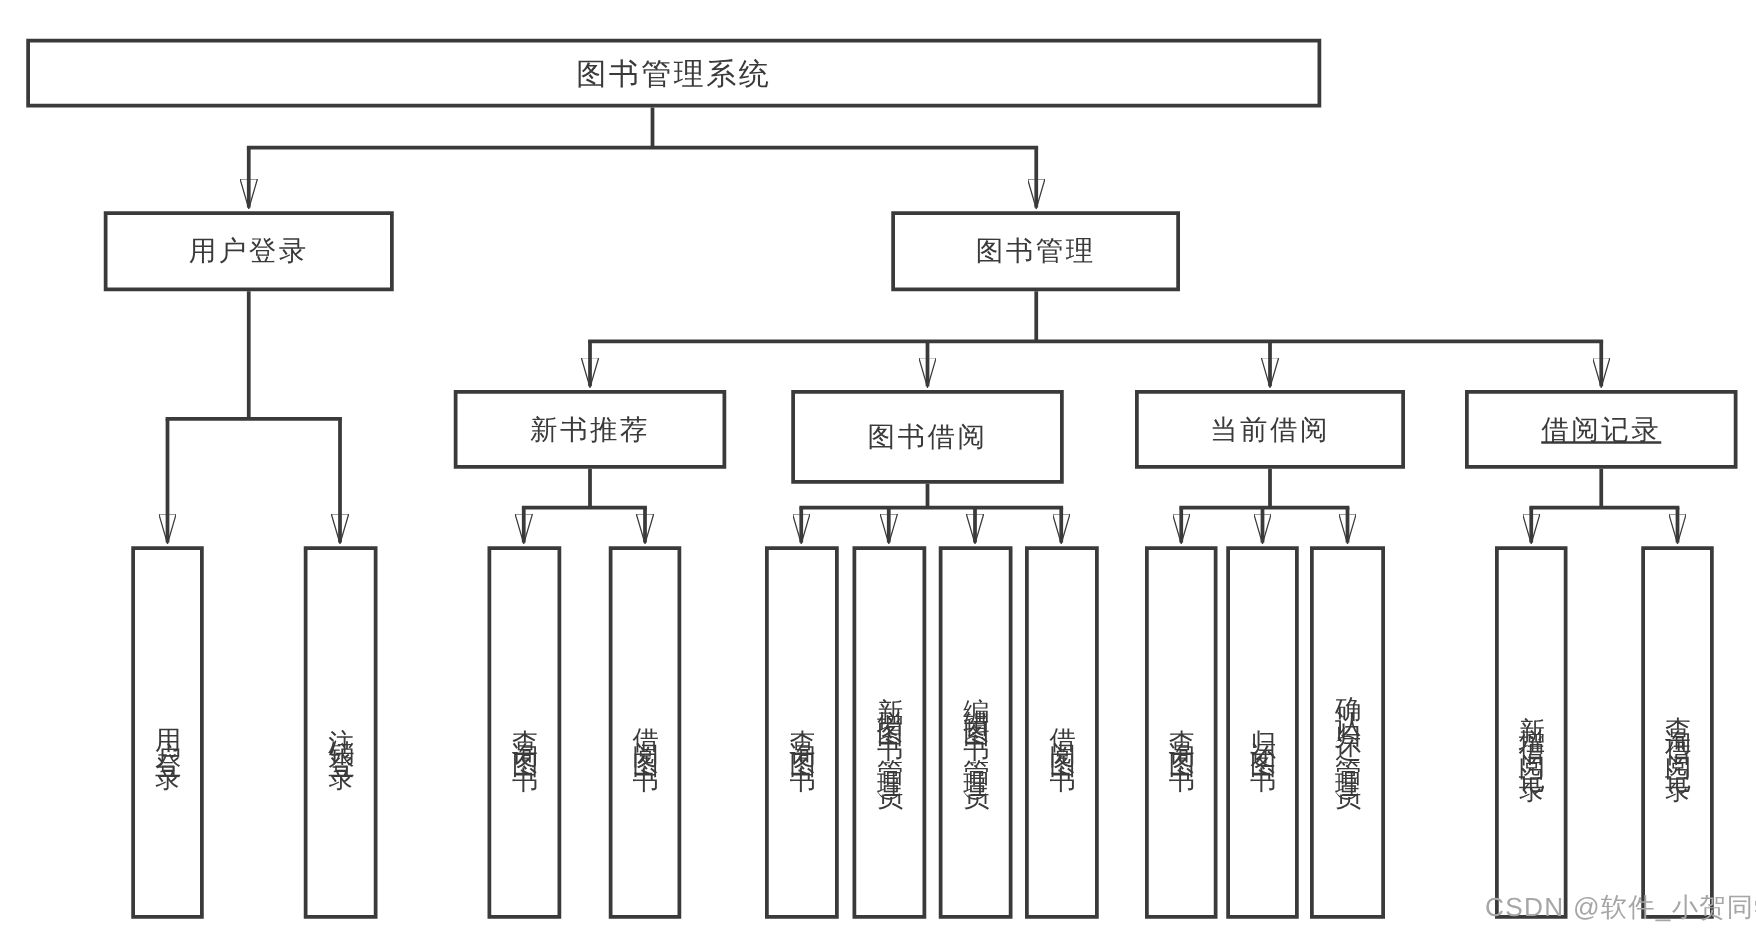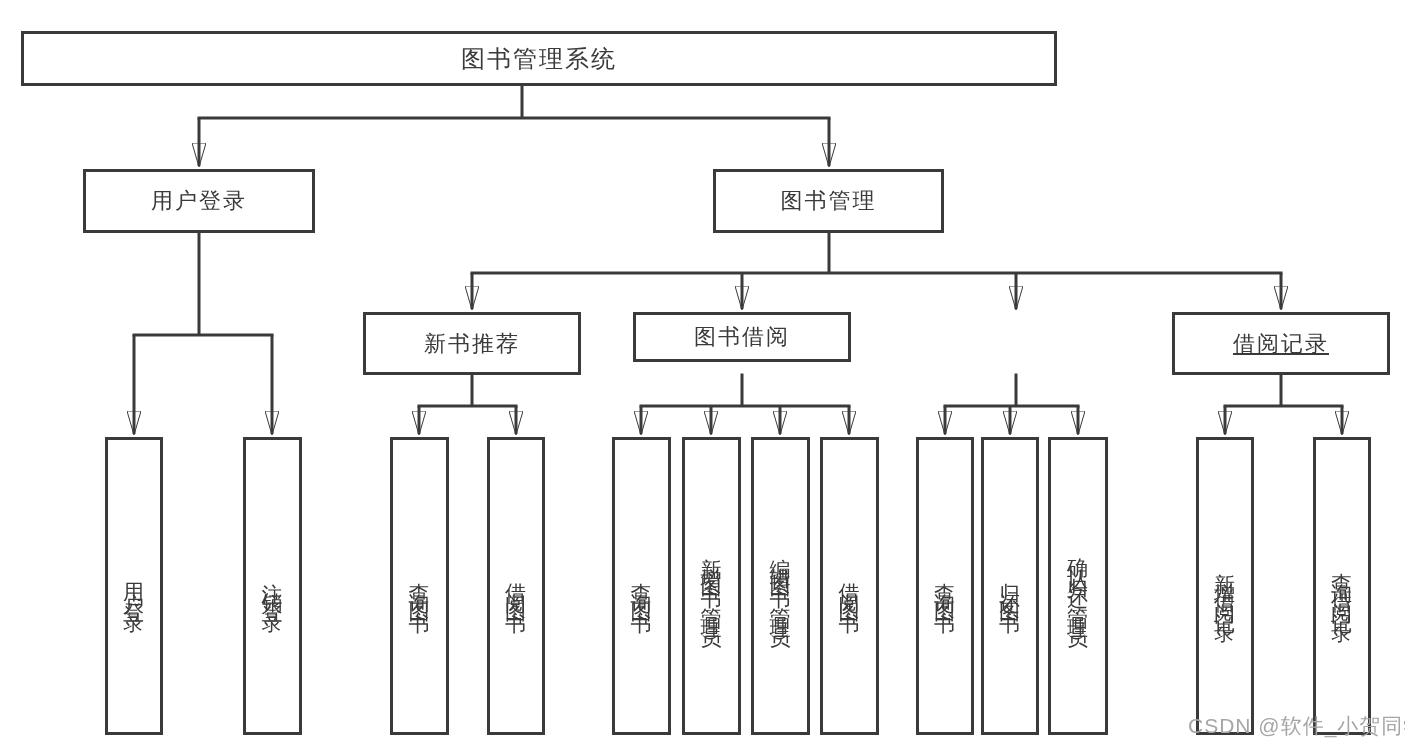--- a/index.html
+++ b/index.html
@@ -41,21 +41,21 @@
     line-height:1;
   }
 
   
   .n-root{left:21px;top:13px;width:1036px;height:55px;margin-top:18px;}
   
   .n-user{left:83px;top:169px;width:232px;height:64px;}
   .n-bm  {left:713px;top:169px;width:231px;height:64px;font-family:Liberation Mono, monospace;}
   
   .n-nb{left:363px;top:312px;width:218px;height:63px;}
-  .n-bb{left:633px;top:312px;width:218px;height:50px;}
+  .n-bb{left:633px;top:312px;width:218px;height:75px;}
   .n-cb{left:908px;top:312px;width:216px;height:63px;}
   .n-br{left:1172px;top:312px;width:218px;height:63px;text-decoration:underline;}
   
   .leaf{top:437px;height:298px;}
   .l-1 {left:105px;width:58px;}
   .l-2 {left:243px;width:59px;}
   .l-3 {left:390px;width:59px;}
   .l-4 {left:487px;width:58px;}
   .l-5 {left:612px;width:59px;}
   .l-6 {left:682px;width:59px;}
@@ -147,20 +147,23 @@
   <div class="box n-bm">
     <span>图书管理</span>
   </div>
 
   <div class="box n-nb">
     <span>新书推荐</span>
   </div>
   <div class="box n-bb">
     <span>图书借阅</span>
   </div>
+  <div class="box n-cb">
+    <span>当前借阅</span>
+  </div>
   <div class="box n-br">
     <span>借阅记录</span>
   </div>
 
   <div class="box vert leaf l-1">
     <span>用户登录</span>
   </div>
   <div class="box vert leaf l-2">
     <span>注销登录</span>
   </div>

